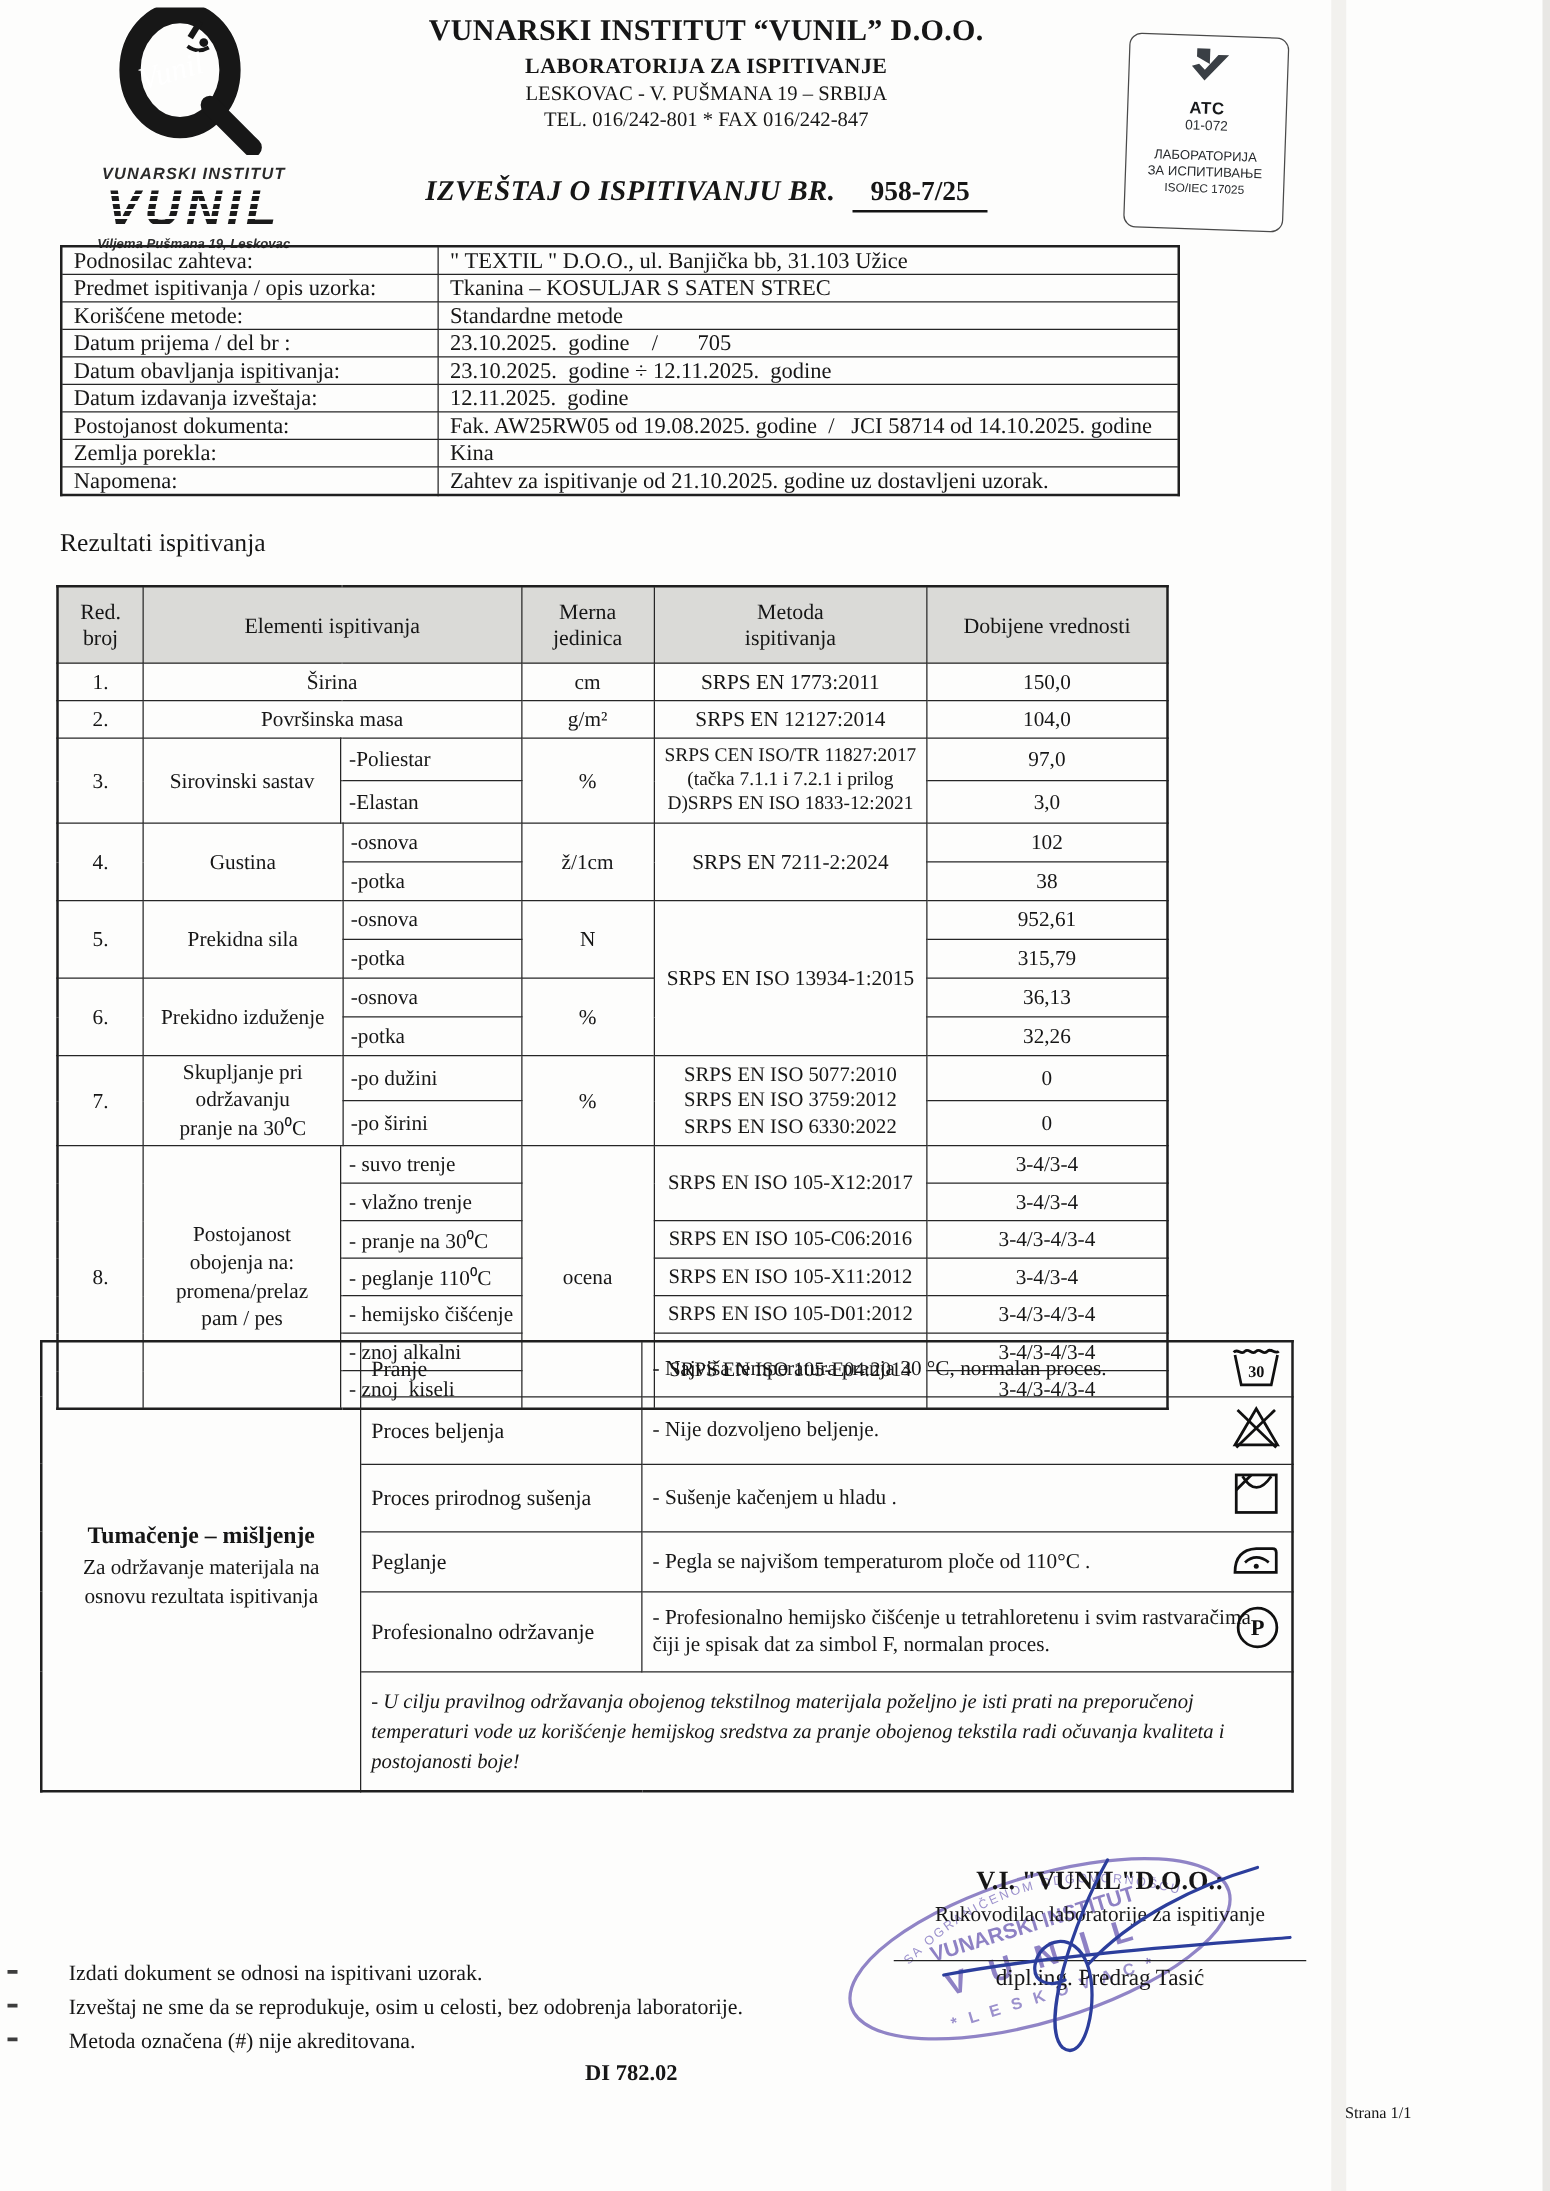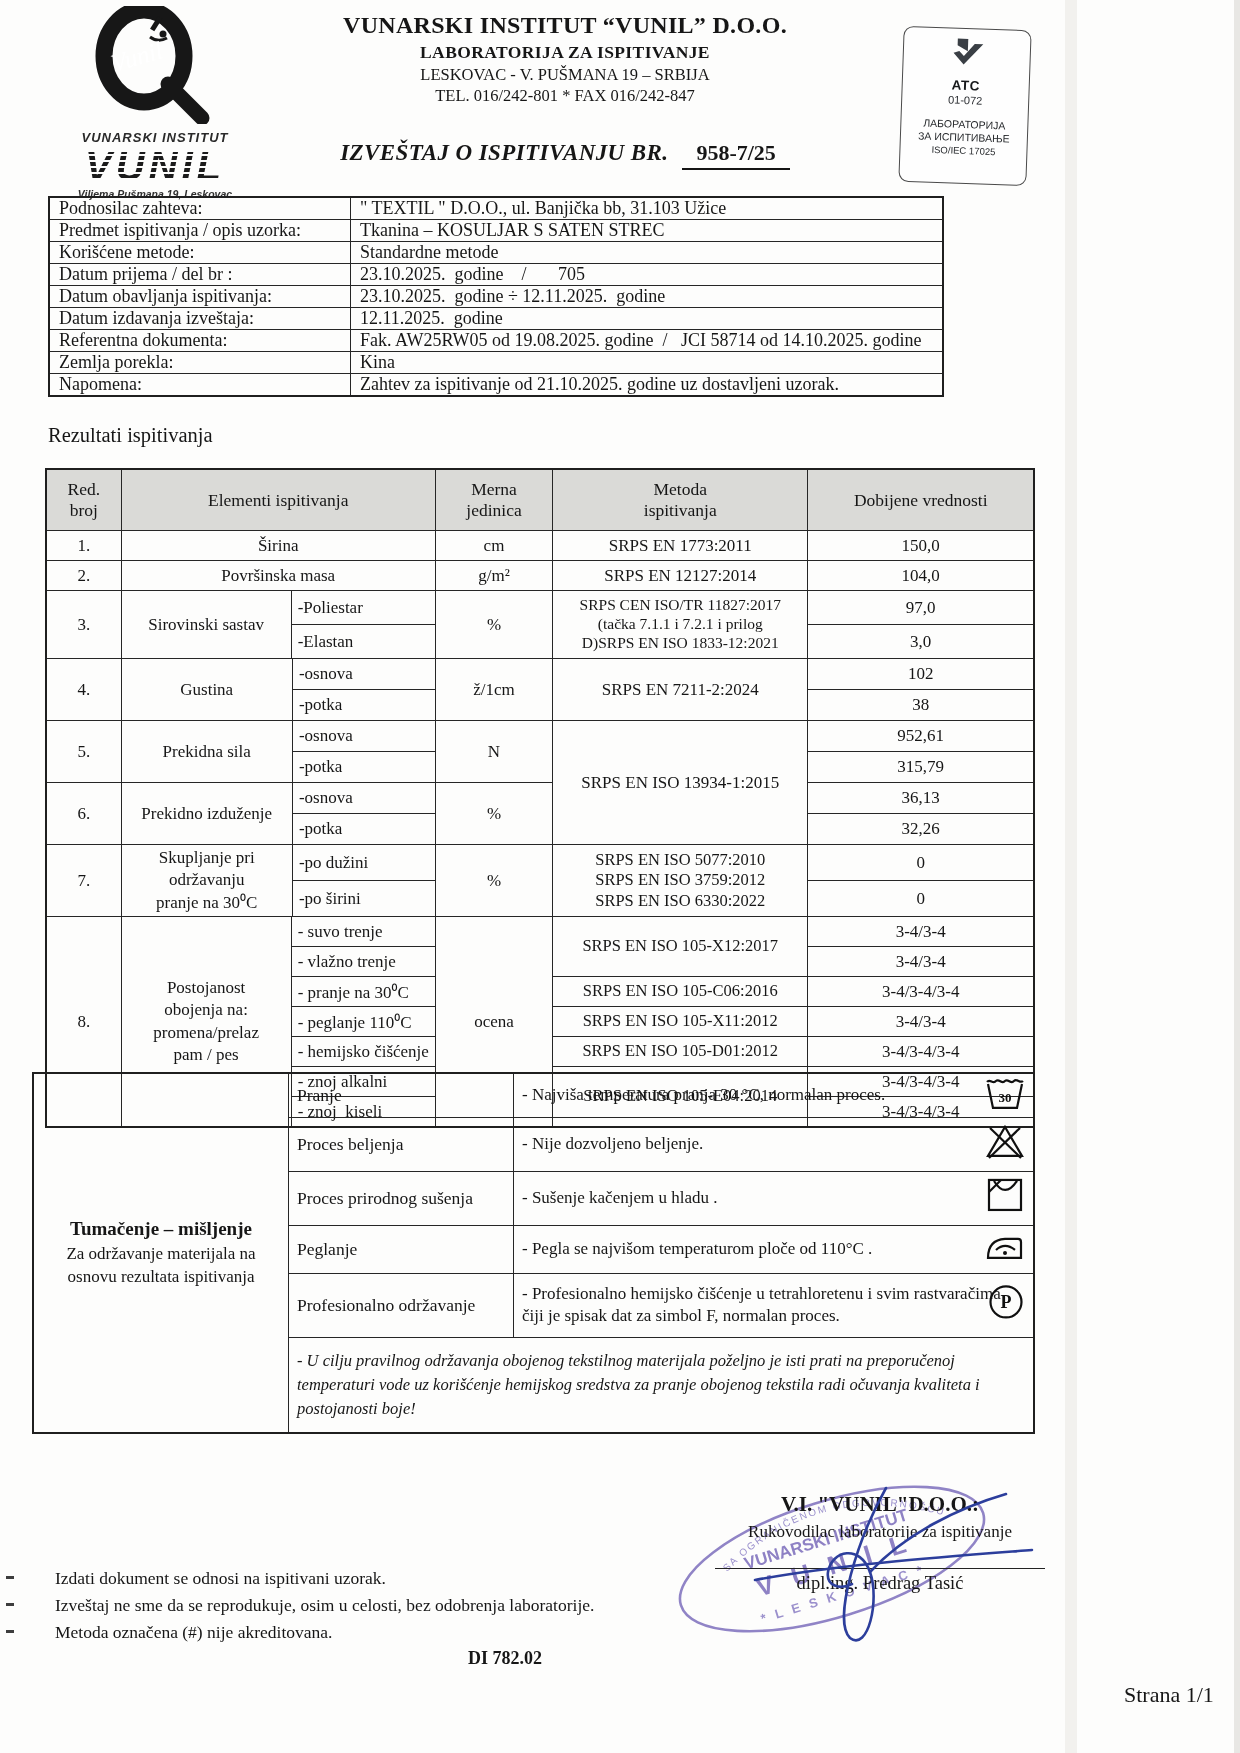--- a/index.html
+++ b/index.html
@@ -35,21 +35,21 @@
 
   
   table{border-collapse:collapse;}
   .info-table{position:absolute;left:48px;top:196px;width:896px;border:2.6px solid #1f1f1f;}
   .info-table td{border:1.4px solid #262626;font-size:18px;padding:0 9px;height:21px;vertical-align:middle;}
   .info-label{width:282px;}
   .info-val{white-space:pre;}
 
   
   .section-title{position:absolute;left:48px;top:424px;font-size:20.5px;}
-  .res-table{position:absolute;left:45px;top:468px;width:990px;border:2.6px solid #1f1f1f;font-size:17px;}
+  .res-table{position:absolute;left:45px;top:468px;width:890px;border:2.6px solid #1f1f1f;font-size:17px;}
   .res-table th,.res-table td{border:1.4px solid #262626;vertical-align:middle;padding:1px 6px;}
   .res-table th{background:#dadad7;font-weight:normal;font-size:17.5px;height:58px;}
   .w-num{width:62px;} .w-na{width:158px;} .w-nc{width:130px;}
   .w-unit{width:105px;} .w-met{width:245px;} .w-val{width:215px;}
   .c{text-align:center;} .l{text-align:center;padding-left:11px;}
   .sub{white-space:pre;text-align:left;padding-left:9px;}
   .rh27 td{height:27px;} .rh28 td{height:28px;} .rh31 td{height:31px;} .rh33 td{height:33px;} .rh27b td{height:27px;}
   .met-sm{font-size:15.5px;line-height:1.22;}
   .met-md{font-size:16.5px;line-height:1.25;}
   .name-lines div{line-height:1.3;}
@@ -72,21 +72,21 @@
   .sig-company{font-size:21px;font-weight:bold;}
   .sig-role{font-size:17px;margin-top:5px;}
   .sig-line{border-top:1.7px solid #222;width:330px;margin:26px auto 0 auto;}
   .sig-name{font-size:18.5px;margin-top:4px;}
   .stamp{position:absolute;left:652px;top:1474px;z-index:2;opacity:.88;}
   .sig-ink{position:absolute;left:700px;top:1472px;z-index:4;pointer-events:none;}
 
   .foot-dash{position:absolute;left:6px;width:8px;height:2.5px;background:#3d3d3d;}
   .foot-note{position:absolute;left:55px;font-size:17.5px;}
   .foot-code{position:absolute;left:468px;top:1648px;font-size:18px;font-weight:bold;}
-  .foot-page{position:absolute;left:1076px;top:1682px;font-size:22px;margin-left:48px;}
+  .foot-page{position:absolute;left:1076px;top:1682px;font-size:13px;}
 </style>
 </head>
 <body>
 
 <div class="page">
   <div class="scan-strip"></div>
   <div class="scan-edge"></div>
 
   <div class="logo-block">
     <svg width="150" height="118" viewBox="0 0 150 118">
@@ -150,21 +150,21 @@
         </tr>
       <tr>
           <td class="info-label">Datum obavljanja ispitivanja:</td>
           <td class="info-val">23.10.2025.  godine ÷ 12.11.2025.  godine</td>
         </tr>
       <tr>
           <td class="info-label">Datum izdavanja izveštaja:</td>
           <td class="info-val">12.11.2025.  godine</td>
         </tr>
       <tr>
-          <td class="info-label">Referentna dokumenta:</td>
+          <td class="info-label">Postojanost dokumenta:</td>
           <td class="info-val">Fak. AW25RW05 od 19.08.2025. godine  /   JCI 58714 od 14.10.2025. godine</td>
         </tr>
       <tr>
           <td class="info-label">Zemlja porekla:</td>
           <td class="info-val">Kina</td>
         </tr>
       <tr>
           <td class="info-label">Napomena:</td>
           <td class="info-val">Zahtev za ispitivanje od 21.10.2025. godine uz dostavljeni uzorak.</td>
         </tr>

